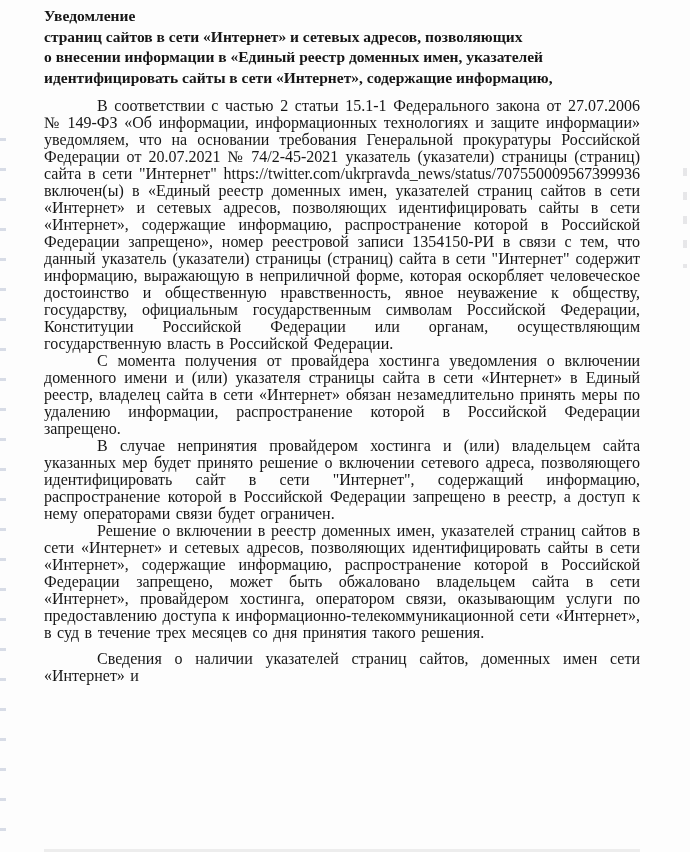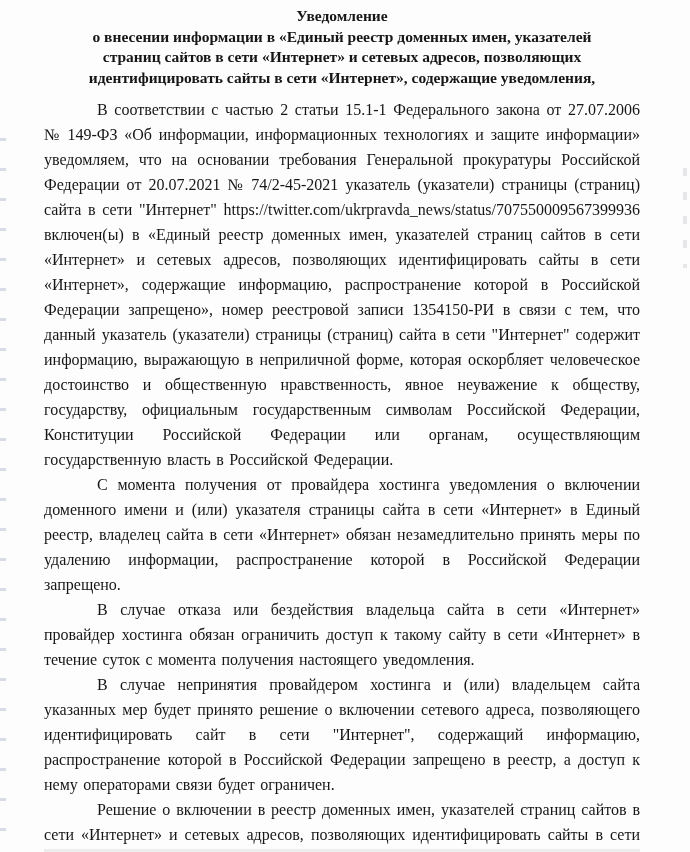--- a/index.html
+++ b/index.html
@@ -18,35 +18,35 @@
     height: 852px;
     background: #fdfdfd;
     font-family: "Liberation Serif", "DejaVu Serif", serif;
     color: #161616;
     overflow: hidden;
   }
   .doc-content {
     padding: 6px 50px 0 44px;
   }
   .doc-title {
-    text-align: center;
+    text-align: left;
     font-weight: bold;
     font-size: 15.5px;
     line-height: 20.5px;
     margin-bottom: 9px;
   }
   .title-line {
     white-space: nowrap;
   }
   .doc-body p {
     margin: 0;
     text-align: justify;
     text-indent: 53px;
     font-size: 16px;
-    line-height: 25px;
+    line-height: 17px;
     word-spacing: 1.5px;
   }
   .doc-body p.spaced-top {
     margin-top: 9px;
   }
   
   .left-edge-artifacts {
     position: absolute;
     left: 0;
     top: 138px;
@@ -84,29 +84,28 @@
 </style>
 </head>
 <body>
 
 <div class="doc-page">
 
   <div class="doc-content">
 
     <div class="doc-title">
       <div class="title-line">Уведомление</div>
+      <div class="title-line">страниц сайтов в сети «Интернет» и сетевых адресов, позволяющих</div>
       <div class="title-line">о внесении информации в «Единый реестр доменных имен, указателей</div>
-      <div class="title-line">страниц сайтов в сети «Интернет» и сетевых адресов, позволяющих</div>
-      <div class="title-line">идентифицировать сайты в сети «Интернет», содержащие уведомления,</div>
+      <div class="title-line">идентифицировать сайты в сети «Интернет», содержащие информацию,</div>
     </div>
 
     <div class="doc-body">
       <p>В соответствии с частью 2 статьи 15.1-1 Федерального закона от 27.07.2006 № 149-ФЗ «Об информации, информационных технологиях и защите информации» уведомляем, что на основании требования Генеральной прокуратуры Российской Федерации от 20.07.2021 № 74/2-45-2021 указатель (указатели) страницы (страниц) сайта в сети "Интернет" https://twitter.com/ukrpravda_news/status/707550009567399936 включен(ы) в «Единый реестр доменных имен, указателей страниц сайтов в сети «Интернет» и сетевых адресов, позволяющих идентифицировать сайты в сети «Интернет», содержащие информацию, распространение которой в Российской Федерации запрещено», номер реестровой записи 1354150-РИ в связи с тем, что данный указатель (указатели) страницы (страниц) сайта в сети "Интернет" содержит информацию, выражающую в неприличной форме, которая оскорбляет человеческое достоинство и общественную нравственность, явное неуважение к обществу, государству, официальным государственным символам Российской Федерации, Конституции Российской Федерации или органам, осуществляющим государственную власть в Российской Федерации.</p>
       <p>С момента получения от провайдера хостинга уведомления о включении доменного имени и (или) указателя страницы сайта в сети «Интернет» в Единый реестр, владелец сайта в сети «Интернет» обязан незамедлительно принять меры по удалению информации, распространение которой в Российской Федерации запрещено.</p>
-      <p>В случае отказа или бездействия владельца сайта в сети «Интернет» провайдер хостинга обязан ограничить доступ к такому сайту в сети «Интернет» в течение суток с момента получения настоящего уведомления.</p>
       <p>В случае непринятия провайдером хостинга и (или) владельцем сайта указанных мер будет принято решение о включении сетевого адреса, позволяющего идентифицировать сайт в сети "Интернет", содержащий информацию, распространение которой в Российской Федерации запрещено в реестр, а доступ к нему операторами связи будет ограничен.</p>
       <p>Решение о включении в реестр доменных имен, указателей страниц сайтов в сети «Интернет» и сетевых адресов, позволяющих идентифицировать сайты в сети «Интернет», содержащие информацию, распространение которой в Российской Федерации запрещено, может быть обжаловано владельцем сайта в сети «Интернет», провайдером хостинга, оператором связи, оказывающим услуги по предоставлению доступа к информационно-телекоммуникационной сети «Интернет», в суд в течение трех месяцев со дня принятия такого решения.</p>
       <p class="spaced-top">Сведения о наличии указателей страниц сайтов, доменных имен сети «Интернет» и</p>
     </div>
 
   </div>
 
   <div class="left-edge-artifacts"></div>
   <div class="right-edge-artifact"></div>
   <div class="bottom-cut-line"></div>

